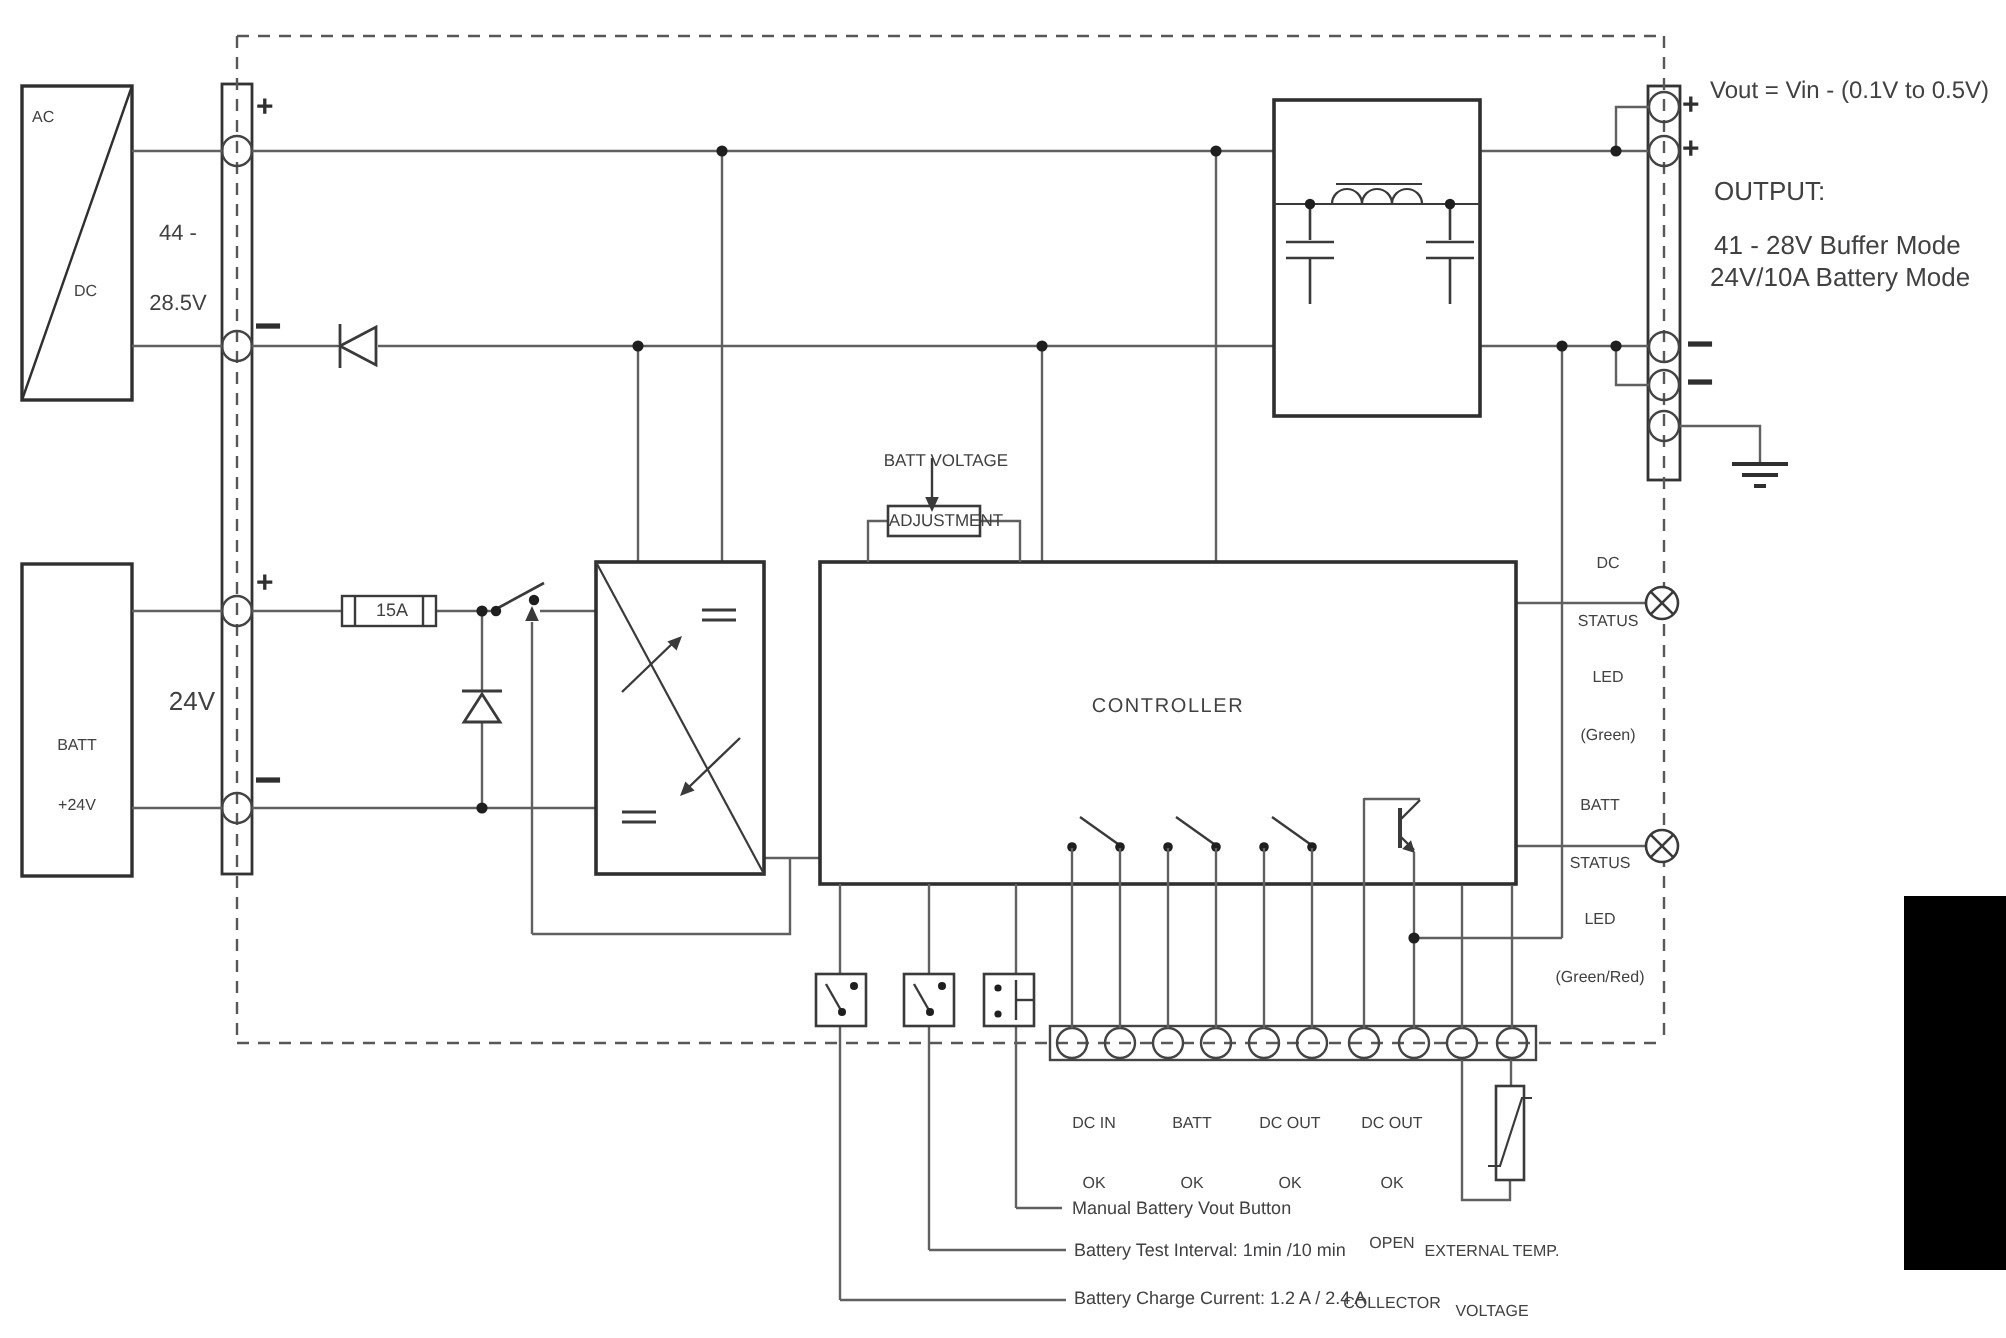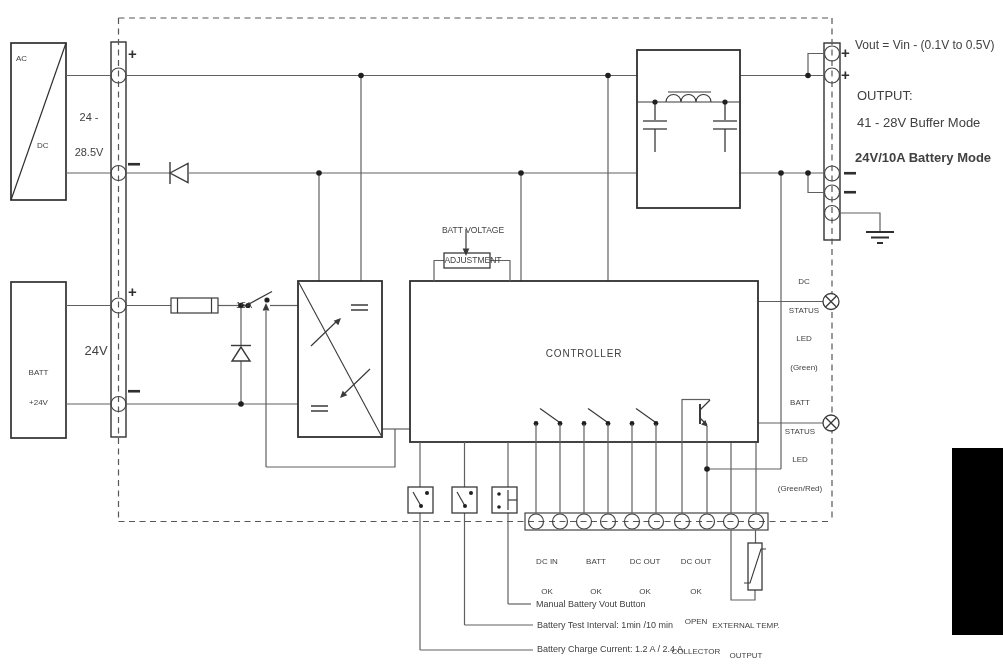--- a/index.html
+++ b/index.html
@@ -301,49 +301,49 @@
         <circle cx="241" cy="404" r="2.8"></circle>
     <circle cx="707" cy="469" r="2.8"></circle>
   </g>
 
   <rect x="952" y="448" width="51" height="187" fill="#000"></rect>
 </svg>
 
 <div class="lbl f8" style="left:16px;top:54px;">AC</div>
 <div class="lbl f8" style="left:37px;top:141px;">DC</div>
 <div class="lbl f11 c lh115" style="left:66px;top:89px;width:46px;">
-  <div>24 -</div>
+  <div>44 -</div>
   <div>28.5V</div>
 </div>
 <div class="lbl plus" style="left:128px;top:46px;">+</div>
 <div class="lbl minus" style="left:127px;top:152px;">−</div>
 
 <div class="lbl f8 c lh10" style="left:12px;top:348px;width:53px;">
   <div>BATT</div>
   <div>+24V</div>
 </div>
 <div class="lbl f13 c" style="left:79px;top:343px;width:34px;">24V</div>
 <div class="lbl plus" style="left:128px;top:284px;">+</div>
 <div class="lbl minus" style="left:127px;top:379px;">−</div>
-<div class="lbl f9 c" style="left:171px;top:300px;width:50px;margin-left:48px;">15A</div>
+<div class="lbl f9 c" style="left:171px;top:300px;width:50px;">15A</div>
 
 <div class="lbl f85 c lh10" style="left:423px;top:205px;width:100px;">
   <div>BATT VOLTAGE</div>
   <div>ADJUSTMENT</div>
 </div>
 <div class="lbl ctrl c" style="left:410px;top:348px;width:348px;">CONTROLLER</div>
 
 <div class="lbl f10" style="left:855px;top:38px;">Vout = Vin - (0.1V to 0.5V)</div>
 <div class="lbl plus" style="left:841px;top:45px;">+</div>
 <div class="lbl plus" style="left:841px;top:67px;">+</div>
 <div class="lbl minus" style="left:843px;top:161px;">−</div>
 <div class="lbl minus" style="left:843px;top:180px;">−</div>
 <div class="lbl f13" style="left:857px;top:88px;">OUTPUT:</div>
 <div class="lbl f13" style="left:857px;top:115px;">41 - 28V Buffer Mode</div>
-<div class="lbl f13" style="left:855px;top:150px;font-weight:bold;">24V/10A Battery Mode</div>
+<div class="lbl f13" style="left:855px;top:131px;">24V/10A Battery Mode</div>
 
 <div class="lbl f8 c lh95" style="left:779px;top:258px;width:50px;">
   <div>DC</div>
   <div>STATUS</div>
   <div>LED</div>
   <div>(Green)</div>
 </div>
 <div class="lbl f8 c lh95" style="left:772px;top:379px;width:56px;">
   <div>BATT</div>
   <div>STATUS</div>
@@ -365,21 +365,21 @@
 </div>
 <div class="lbl f8 c lh10" style="left:665px;top:537px;width:62px;">
   <div>DC OUT</div>
   <div>OK</div>
   <div>OPEN</div>
   <div>COLLECTOR</div>
 </div>
 
 <div class="lbl f8 c lh10" style="left:698px;top:601px;width:96px;">
   <div>EXTERNAL TEMP.</div>
-  <div>OUTPUT</div>
+  <div>VOLTAGE</div>
   
 </div>
 
 <div class="lbl f9" style="left:536px;top:599px;">Manual Battery Vout Button</div>
 <div class="lbl f9" style="left:537px;top:620px;text-align:right;">Battery Test Interval: 1min /10 min</div>
 <div class="lbl f9" style="left:537px;top:644px;">Battery Charge Current: 1.2 A / 2.4 A</div>
 
 </div>
 
 </body></html>

